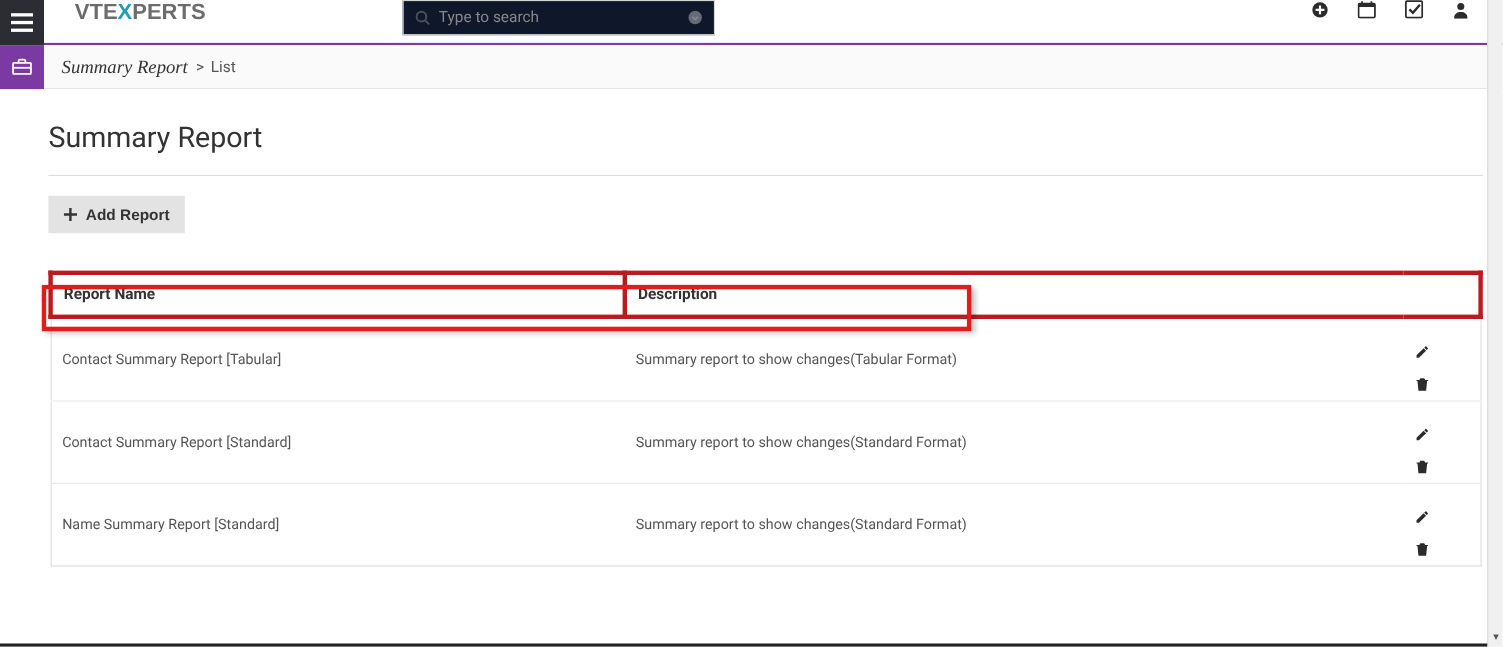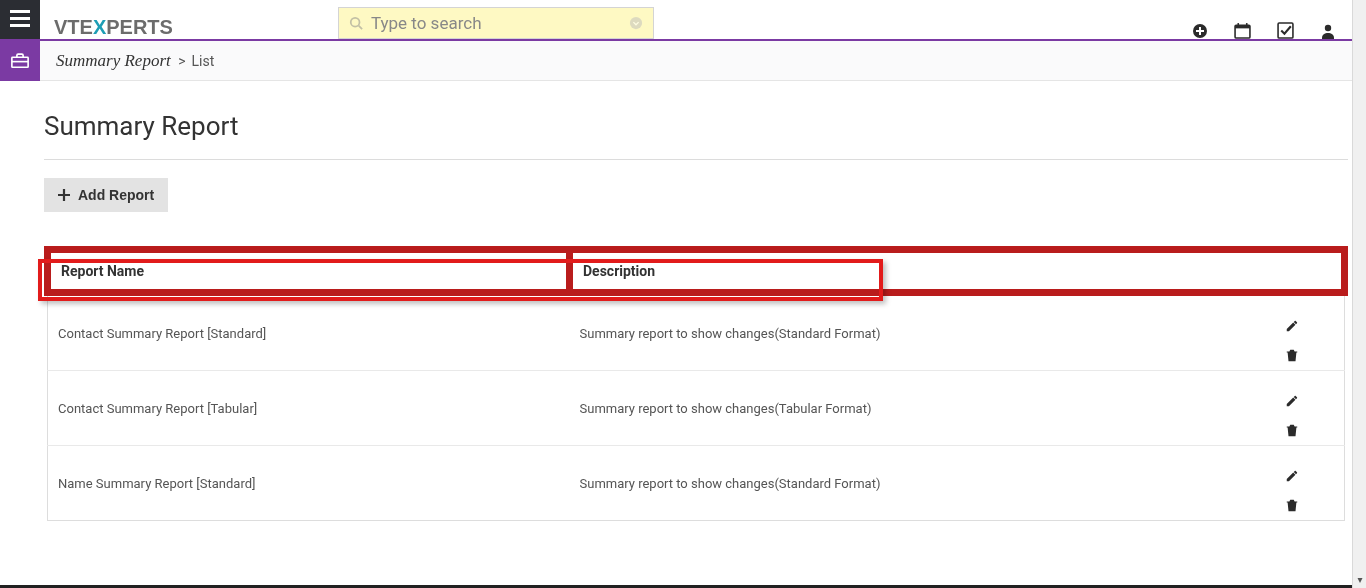--- a/index.html
+++ b/index.html
@@ -11,24 +11,25 @@
       font-family: -apple-system, BlinkMacSystemFont, "Segoe UI", Roboto, "Helvetica Neue", Arial, sans-serif;
       background: #fff;
       color: #333;
       width: 1366px;
       height: 588px;
       position: relative;
       overflow: hidden;
     }
     .topbar {
       display: flex;
-      align-items: flex-end;
+      align-items: flex-start;
       height: 41px;
       border-bottom: 2px solid #7b3aa3;
       background: #fff;
+      gap: 14px;
     }
     .menu-toggle {
       width: 40px;
       height: 41px;
       background: #2b2d33;
       display: flex;
       align-items: center;
       justify-content: center;
       cursor: pointer;
     }
@@ -51,29 +52,29 @@
       font-size: 20px;
       font-family: Arial, sans-serif;
     }
     .logo .x {
       color: #1e9eb5;
     }
     .search-wrap {
       margin-left: 165px;
     }
     .search-box {
-      width: 316px;
+      width: 284px;
       height: 32px;
       border: 1px solid #d4d4d4;
-      background: #fef9c3;
+      background: #0f172a;
       display: flex;
       align-items: center;
       padding: 0 10px;
       color: #999;
-      font-size: 17px;
+      font-size: 14px;
     }
     .search-box .search-icon {
       margin-right: 8px;
       opacity: 0.5;
     }
     .search-box .placeholder {
       flex: 1;
       color: #888;
     }
     .search-box .chevron {
@@ -160,21 +161,21 @@
       width: 100%;
       border-collapse: collapse;
       border: 1px solid #ddd;
     }
     .table th {
       text-align: left;
       font-size: 14px;
       font-weight: 700;
       color: #333;
       padding: 10px 10px;
-      border: 7px solid #b91c1c;
+      border: 4px solid #b91c1c;
       background: #fff;
     }
     .table td {
       font-size: 13px;
       color: #555;
       padding: 8px 10px;
       border-top: 1px solid #e9e9e9;
     }
     .table tr td:first-child,
     .table th:first-child {
@@ -323,31 +324,31 @@
 
   <table class="table">
     <thead>
       <tr>
         <th>Report Name</th>
         <th colspan="2">Description</th>
       </tr>
     </thead>
     <tbody id="tbody">
     <tr>
-          <td>Contact Summary Report [Standard]</td>
-          <td>Summary report to show changes(Standard Format)</td>
+          <td>Contact Summary Report [Tabular]</td>
+          <td>Summary report to show changes(Tabular Format)</td>
           <td class="actions-cell"><span class="act"><svg width="14" height="14" viewBox="0 0 16 16" fill="#2b2b2b">
                 <path d="M2 11.5V14h2.5l7.4-7.4-2.5-2.5L2 11.5zM13.7 4.8c.3-.3.3-.7 0-1l-1.5-1.5c-.3-.3-.7-.3-1 0l-1.2 1.2 2.5 2.5 1.2-1.2z"></path>
               </svg></span><span class="act"><svg width="14" height="14" viewBox="0 0 16 16" fill="#2b2b2b">
                 <path d="M3 5h10l-1 10H4L3 5zm3-3h4l1 2H5l1-2zM2 4h12v1H2z"></path>
               </svg></span></td>
         </tr>
         <tr>
-          <td>Contact Summary Report [Tabular]</td>
-          <td>Summary report to show changes(Tabular Format)</td>
+          <td>Contact Summary Report [Standard]</td>
+          <td>Summary report to show changes(Standard Format)</td>
           <td class="actions-cell"><span class="act"><svg width="14" height="14" viewBox="0 0 16 16" fill="#2b2b2b">
                 <path d="M2 11.5V14h2.5l7.4-7.4-2.5-2.5L2 11.5zM13.7 4.8c.3-.3.3-.7 0-1l-1.5-1.5c-.3-.3-.7-.3-1 0l-1.2 1.2 2.5 2.5 1.2-1.2z"></path>
               </svg></span><span class="act"><svg width="14" height="14" viewBox="0 0 16 16" fill="#2b2b2b">
                 <path d="M3 5h10l-1 10H4L3 5zm3-3h4l1 2H5l1-2zM2 4h12v1H2z"></path>
               </svg></span></td>
         </tr>
         <tr>
           <td>Name Summary Report [Standard]</td>
           <td>Summary report to show changes(Standard Format)</td>
           <td class="actions-cell"><span class="act"><svg width="14" height="14" viewBox="0 0 16 16" fill="#2b2b2b">

